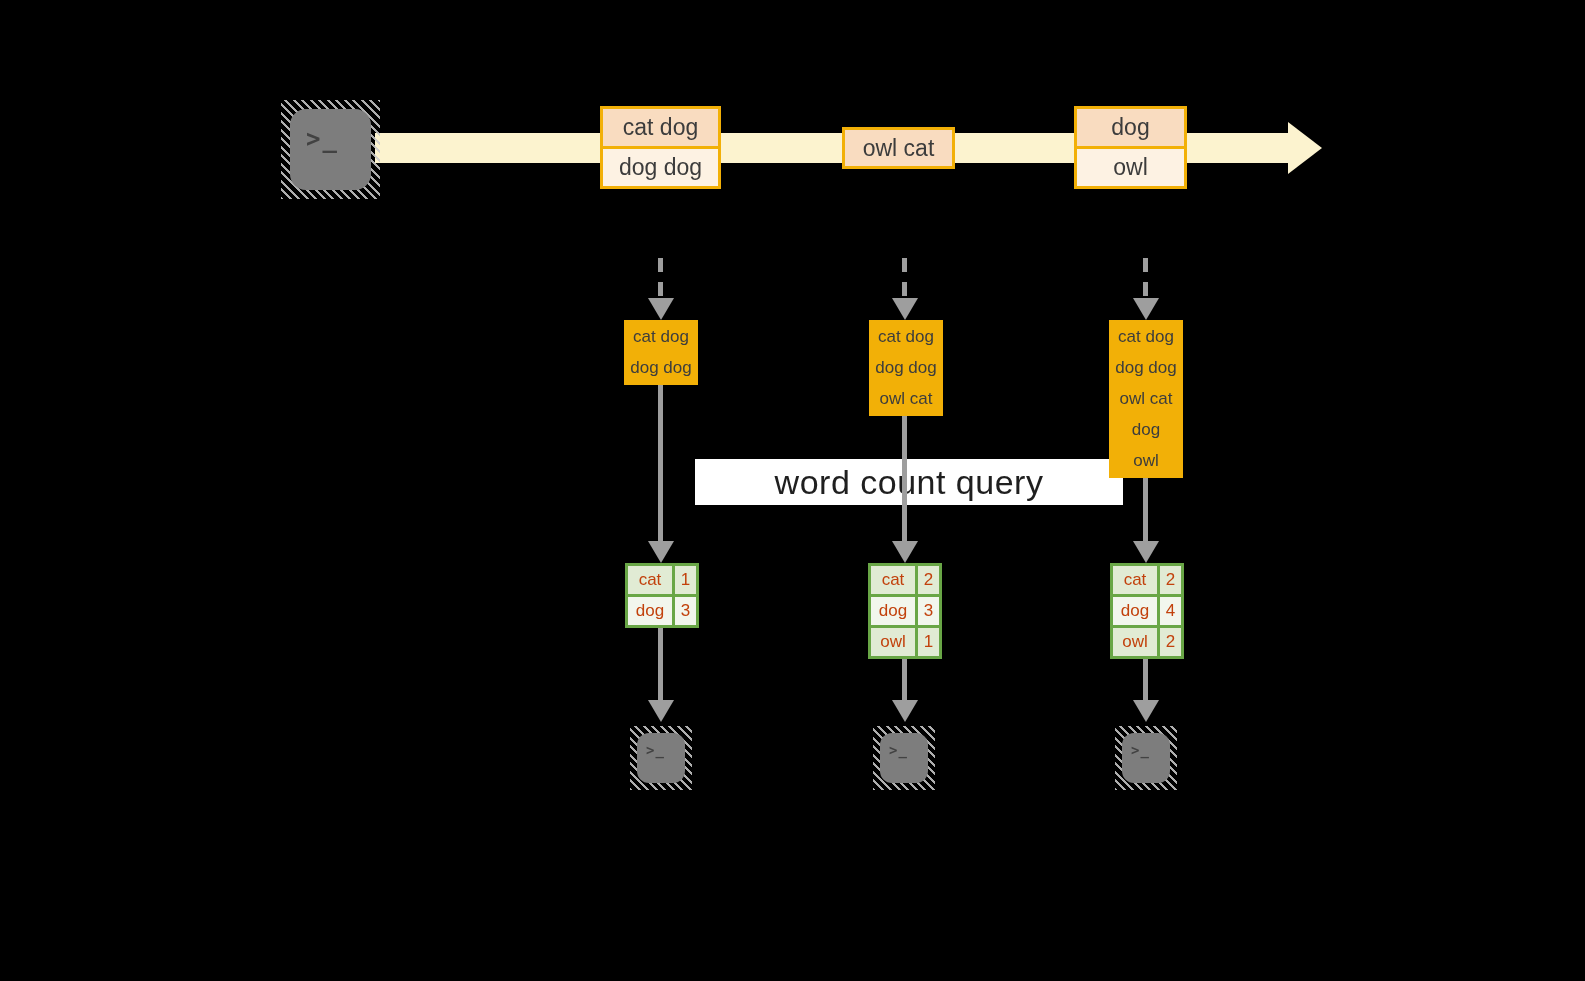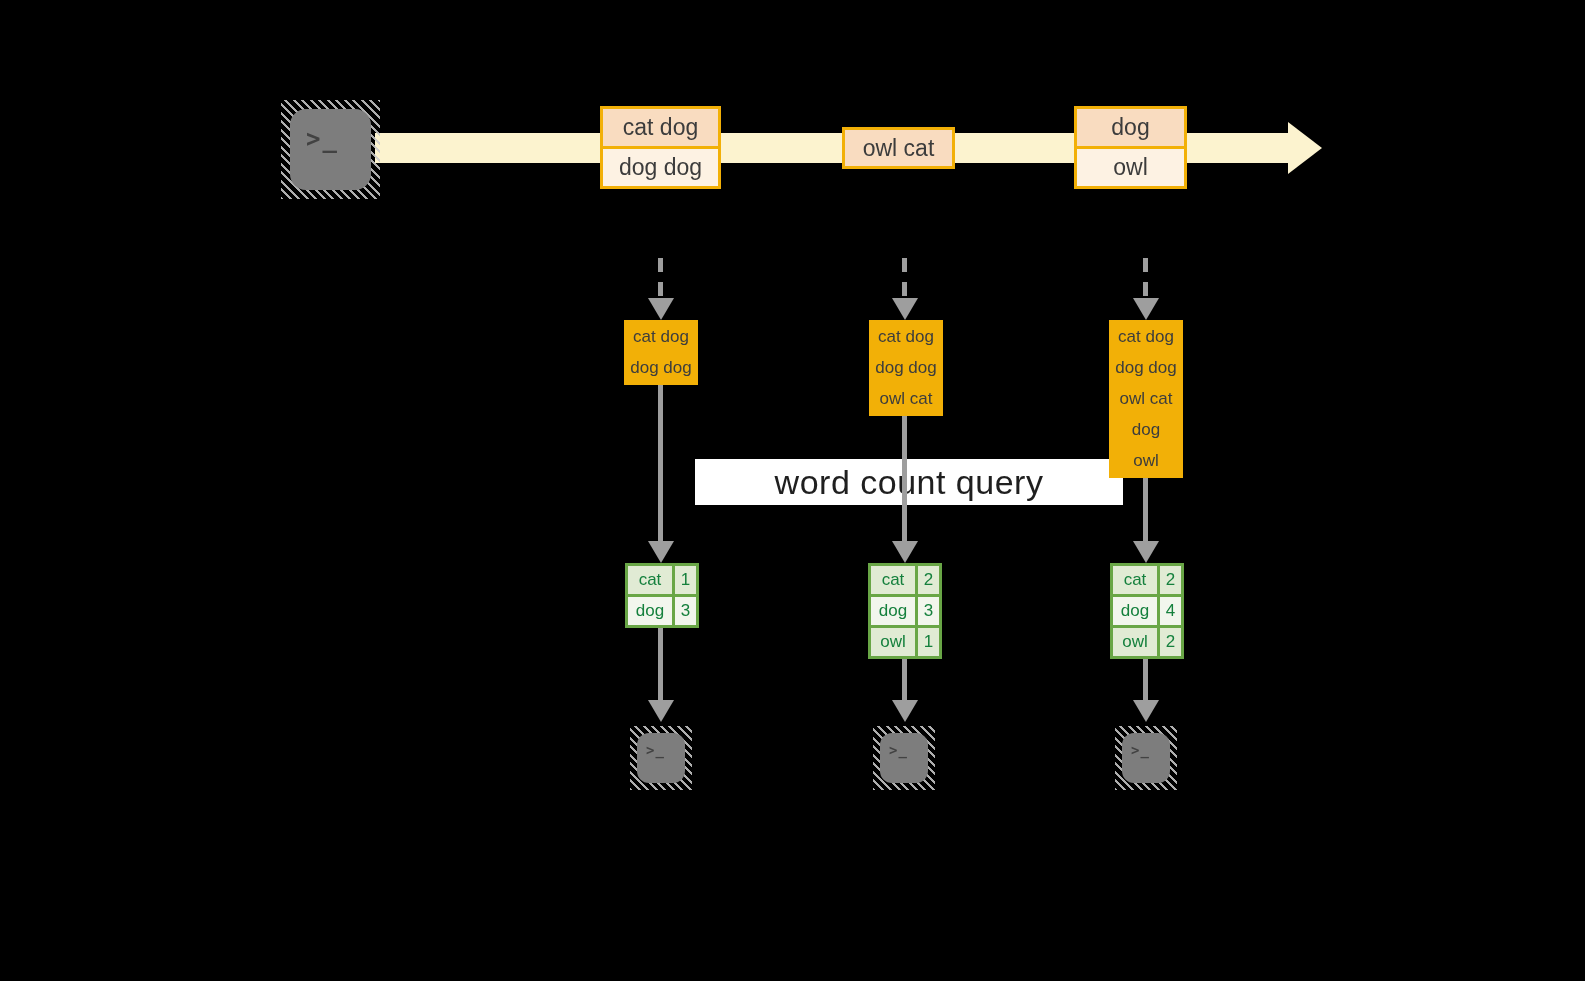--- a/index.html
+++ b/index.html
@@ -39,21 +39,21 @@
   .stack2{left:869px;top:320px;}
   .stack3{left:1109px;top:320px;}
   
   .banner{position:absolute;left:695px;top:459px;width:428px;height:46px;background:#ffffff;z-index:1;
     display:flex;align-items:center;justify-content:center;}
   .banner span{font-size:34px;color:#1f1f1f;letter-spacing:.5px;}
   
   .gtable{position:absolute;z-index:3;background:#69a646;border:3px solid #69a646;
     display:grid;grid-template-columns:44px 21px;gap:3px;}
   .gtable .cell{height:28px;display:flex;align-items:center;justify-content:center;
-    font-size:17px;color:#15803d;}
+    font-size:17px;color:#c2410c;}
   .gtable .ra{background:#e1ebd4;}
   .gtable .rb{background:#f2f6ed;}
   .table1{left:625px;top:563px;}
   .table2{left:868px;top:563px;}
   .table3{left:1110px;top:563px;}
   
   .term{position:absolute;background:repeating-linear-gradient(45deg,rgba(205,205,205,.85) 0 2px,transparent 2px 6px);}
   .term .screen{position:absolute;background:#7d7d7d;}
   .term .prompt{font-family:"DejaVu Sans Mono","Liberation Mono",monospace;
     font-weight:700;color:#424242;display:block;}

